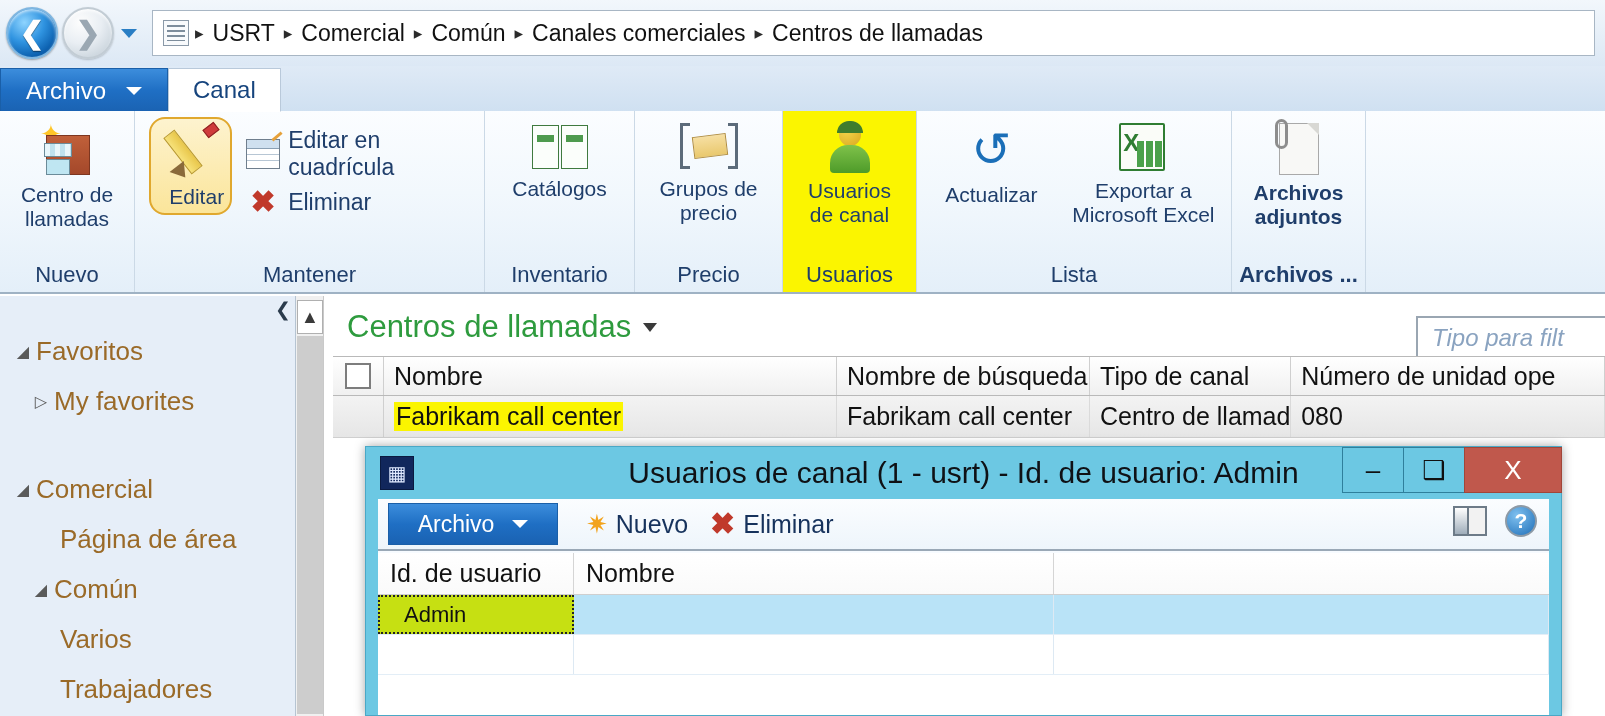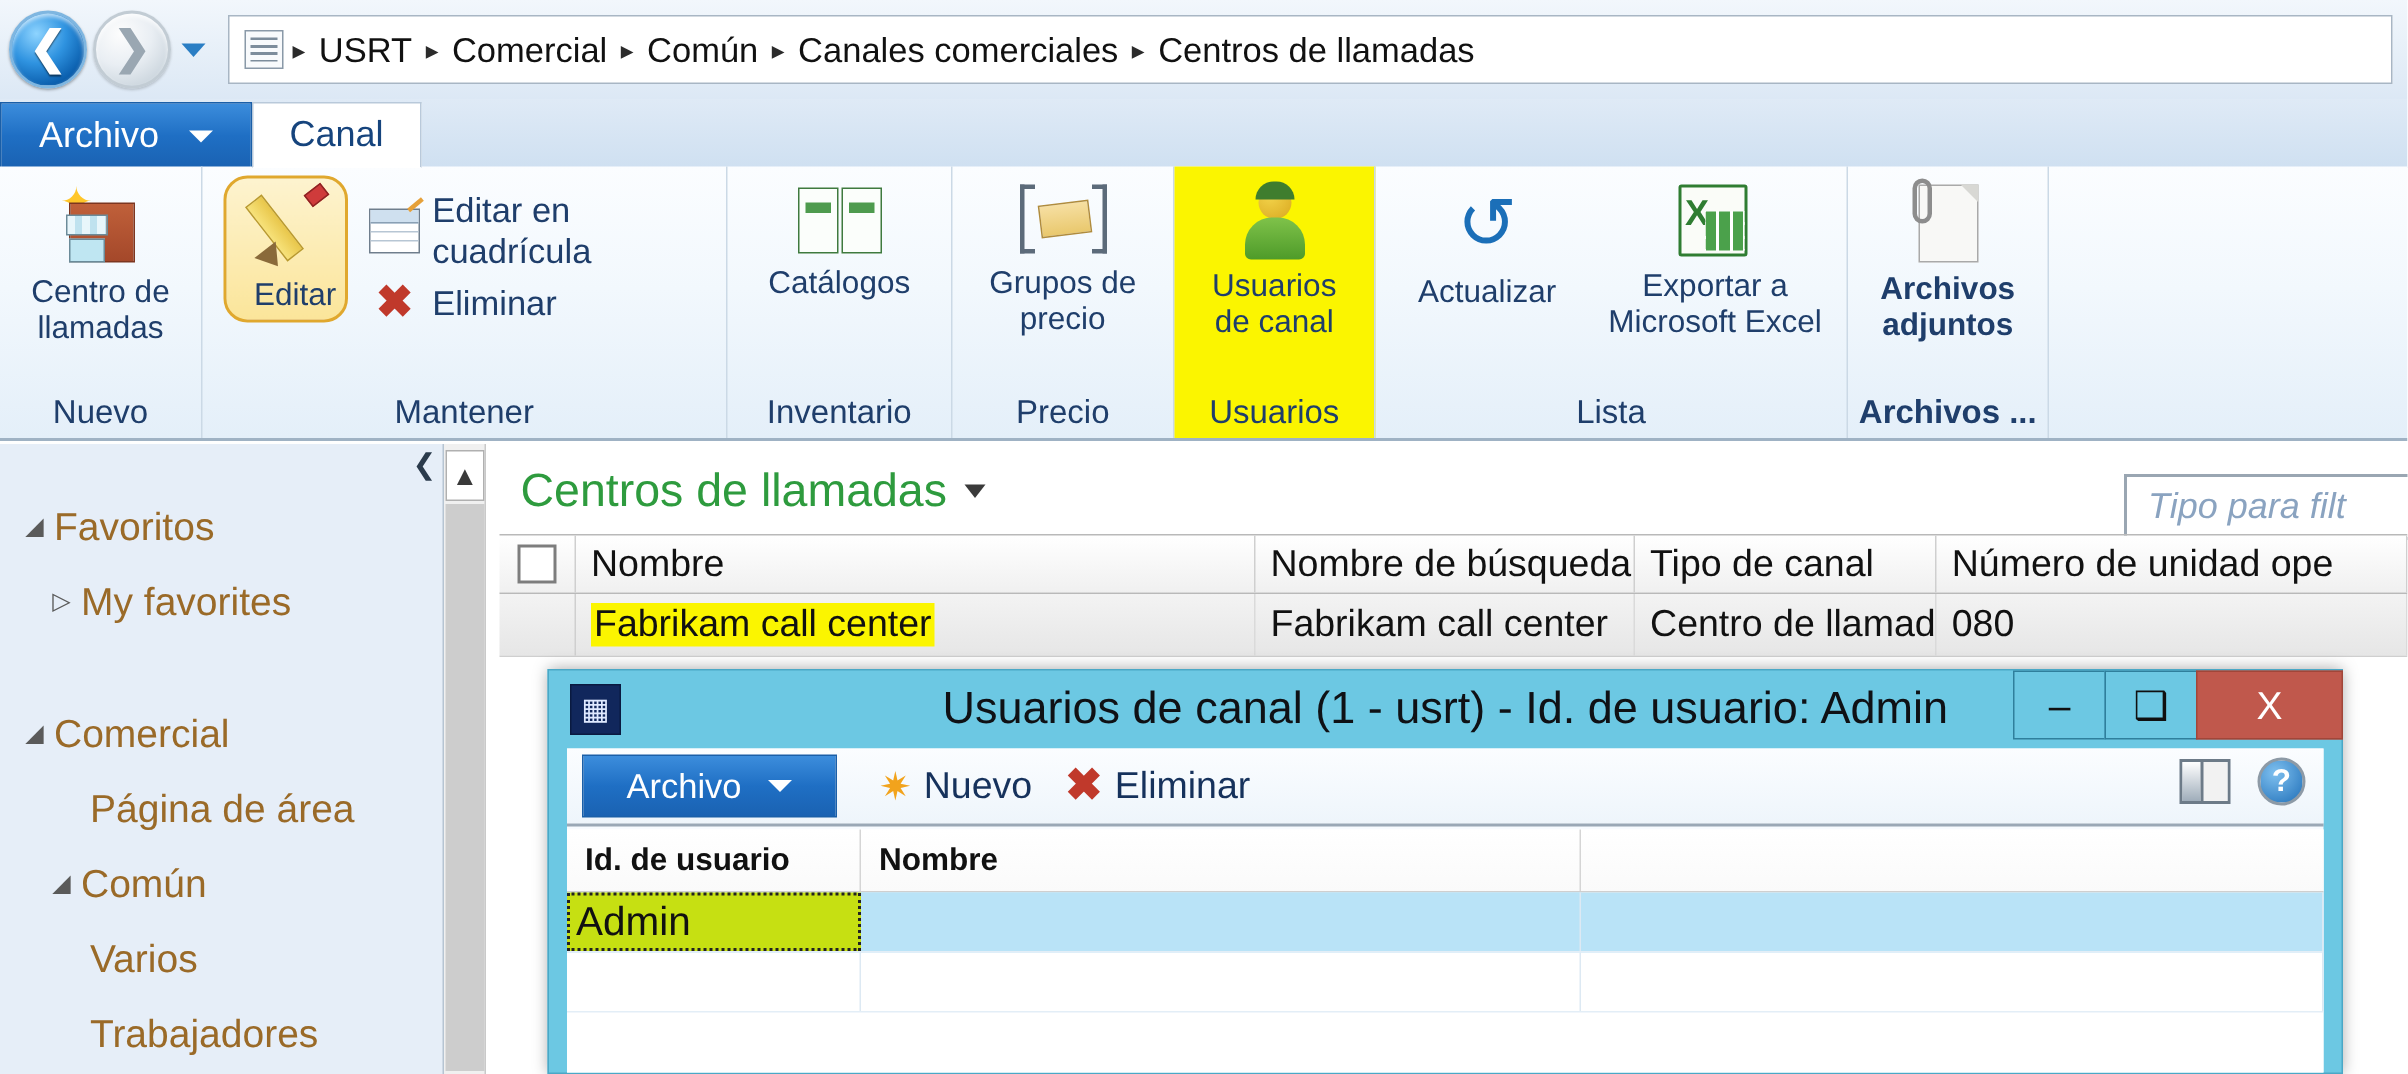--- a/index.html
+++ b/index.html
@@ -309,26 +309,26 @@
   .layout-ic{ width:34px;height:30px; border:2px solid #6d7b88; display:flex; }
   .layout-ic .a{ width:12px; background:linear-gradient(to bottom,#ffffff,#9fadba); }
   .layout-ic .b{ flex:1; background:#f2f2f2; border-left:2px solid #6d7b88; }
   .help-ic{ width:32px;height:32px;border-radius:50%;
     background:radial-gradient(circle at 35% 30%,#7fc0ef,#1f6fb8);
     border:2px solid #8d9aa6; color:#fff; font-size:21px; font-weight:bold;
     display:flex; align-items:center; justify-content:center; }
   .dlg-grid{ position:absolute; left:0; right:0; top:54px; bottom:0; background:#fff; }
   .dg-head{ display:flex; height:42px; background:linear-gradient(to bottom,#ffffff,#fafafa);
     border-bottom:1px solid #cfcfcf; }
-  .dg-h{ font-size:21px; color:#111; display:flex; align-items:center; padding-left:12px;
-    border-right:1px solid #d5d5d5; white-space:nowrap;font-weight:bold; }
+  .dg-h{ font-size:25px; color:#111; display:flex; align-items:center; padding-left:12px;
+    border-right:1px solid #d5d5d5; white-space:nowrap; }
   .dg-c1{ width:196px; } .dg-c2{ width:480px; } .dg-c3{ flex:1; border-right:none; }
   .dg-row{ display:flex; height:40px; border-bottom:1px solid #e3eef7; }
   .dg-row.sel{ background:#b9e3f7; }
-  .dg-cell{ font-size:27px; color:#111; display:flex; align-items:center; padding-left:4px;
+  .dg-cell{ font-size:22px; color:#111; display:flex; align-items:center; padding-left:24px;
     border-right:1px solid #dde9f3; white-space:nowrap; }
   .dg-row.sel .dg-c1{ background:#c6e012; border:2px dotted #222; }
   .dg-row.sel .dg-c2{ background:#b9e3f7; }
 </style>
 </head>
 <body>
 
 <div id="root">
 
   <div class="addr-bar">

